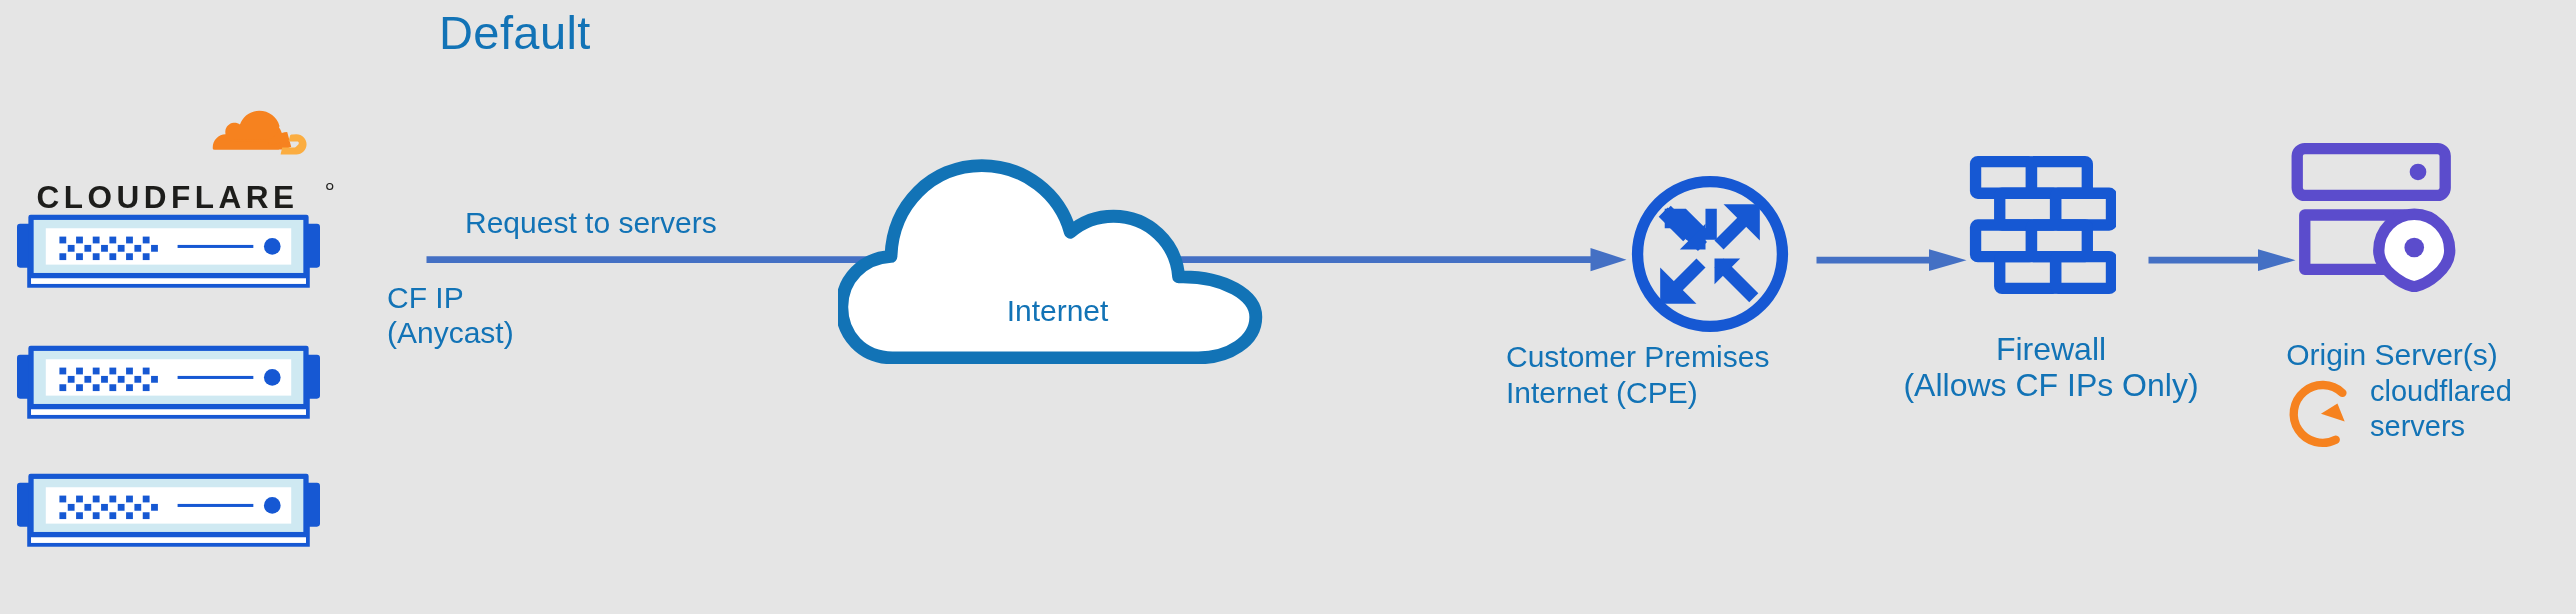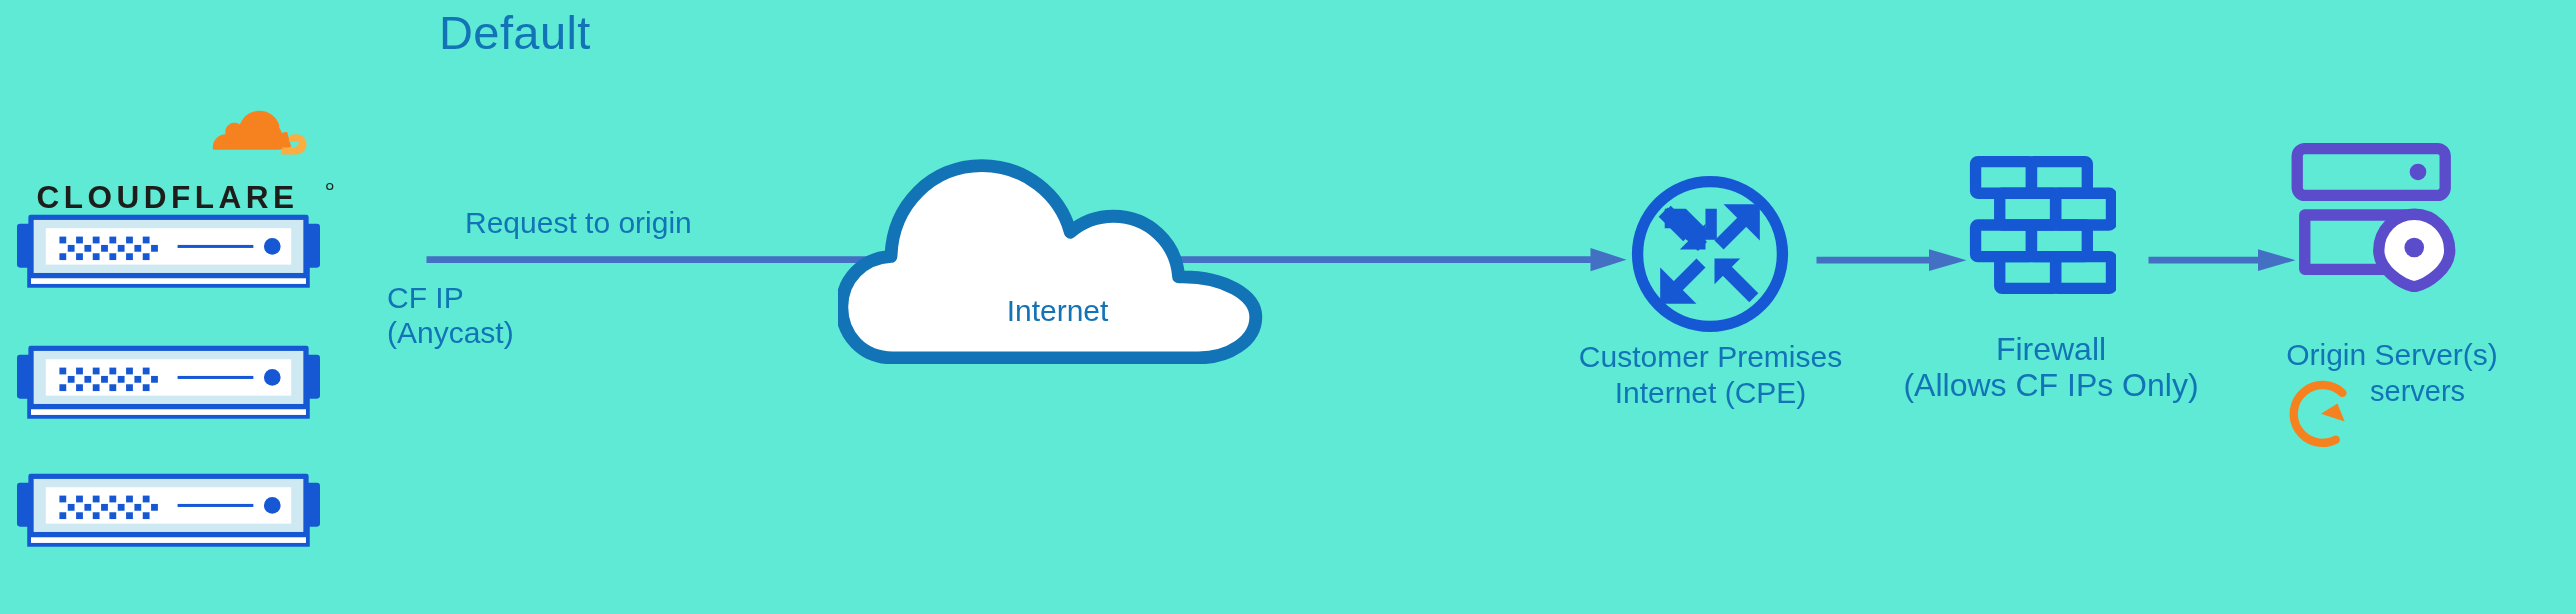--- a/index.html
+++ b/index.html
@@ -7,21 +7,21 @@
     padding: 0;
     background: #ffffff;
   }
   body {
     font-family: "Liberation Sans", "DejaVu Sans", sans-serif;
   }
   #canvas {
     position: relative;
     width: 2576px;
     height: 614px;
-    background: #5eead4;
+    background: #e5e5e5;
     overflow: hidden;
   }
   .abs { position: absolute; }
 
   
   #diagram-title {
     left: 439px;
     top: 4.5px;
     font-size: 47px;
     color: #1273b6;
@@ -104,21 +104,21 @@
   #cpe-icon {
     left: 1627px;
     top: 171px;
     width: 166px;
     height: 166px;
   }
   #label-cpe {
     left: 1506px;
     top: 339px;
     width: 409px;
-    text-align: center;
+    text-align: left;
     font-size: 30px;
     line-height: 36px;
     color: #1273b6;
   }
 
   
   #arrow-cpe-firewall {
     left: 1816px;
     top: 247px;
     width: 151px;
@@ -310,21 +310,21 @@
     </svg>
   </div>
 
   <div class="abs" id="main-arrow">
     <svg viewBox="0 0 1600 40" width="1211" height="30" xmlns="http://www.w3.org/2000/svg">
       <rect x="0" y="15" width="1560" height="9" fill="#4470c4"></rect>
       <polygon points="1552,4 1600,19.5 1552,35" fill="#4470c4"></polygon>
     </svg>
   </div>
 
-  <div class="abs" id="label-request-to-origin">Request to origin</div>
+  <div class="abs" id="label-request-to-origin">Request to servers</div>
 
   <div class="abs" id="label-cf-ip">
     <div>CF IP</div>
     <div>(Anycast)</div>
   </div>
 
   <div class="abs" id="internet-cloud">
     <svg viewBox="0 0 580 330" width="439" height="250" xmlns="http://www.w3.org/2000/svg">
       <path d="M72 322
                C 32 322 5 292 5 255
@@ -431,18 +431,19 @@
   <div class="abs" id="label-origin-server">Origin Server(s)</div>
 
   <div class="abs" id="cloudflared-note">
     <div id="cloudflared-icon">
       <svg viewBox="0 0 96 96" width="73" height="73" xmlns="http://www.w3.org/2000/svg">
         <path d="M48 10 A 38 38 0 1 1 14 62" fill="none" stroke="#f6821f" stroke-width="11" stroke-linecap="round" transform="rotate(155 48 48)"></path>
         <polygon points="66,38 86,62 46,62" fill="#f6821f" transform="rotate(18 66 50) translate(-4,-4) scale(0.82) translate(14,10)"></polygon>
       </svg>
     </div>
     <div id="cloudflared-text">
+      <div>cloudflared</div>
       <div>servers</div>
     </div>
   </div>
 
 </div>
 
 
 </body></html>

